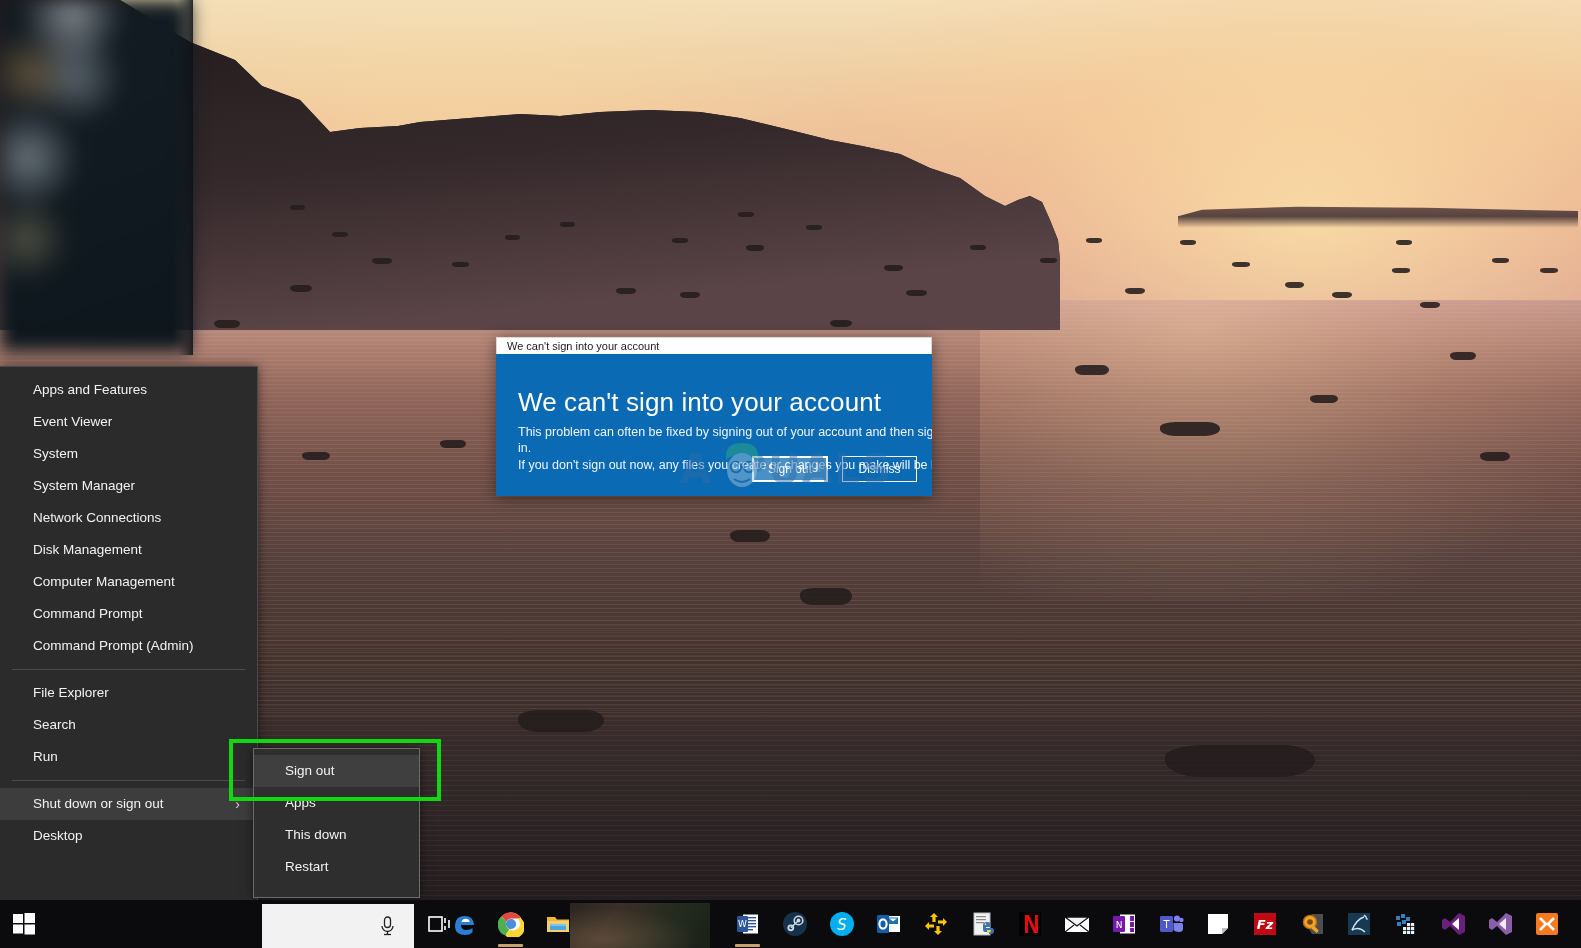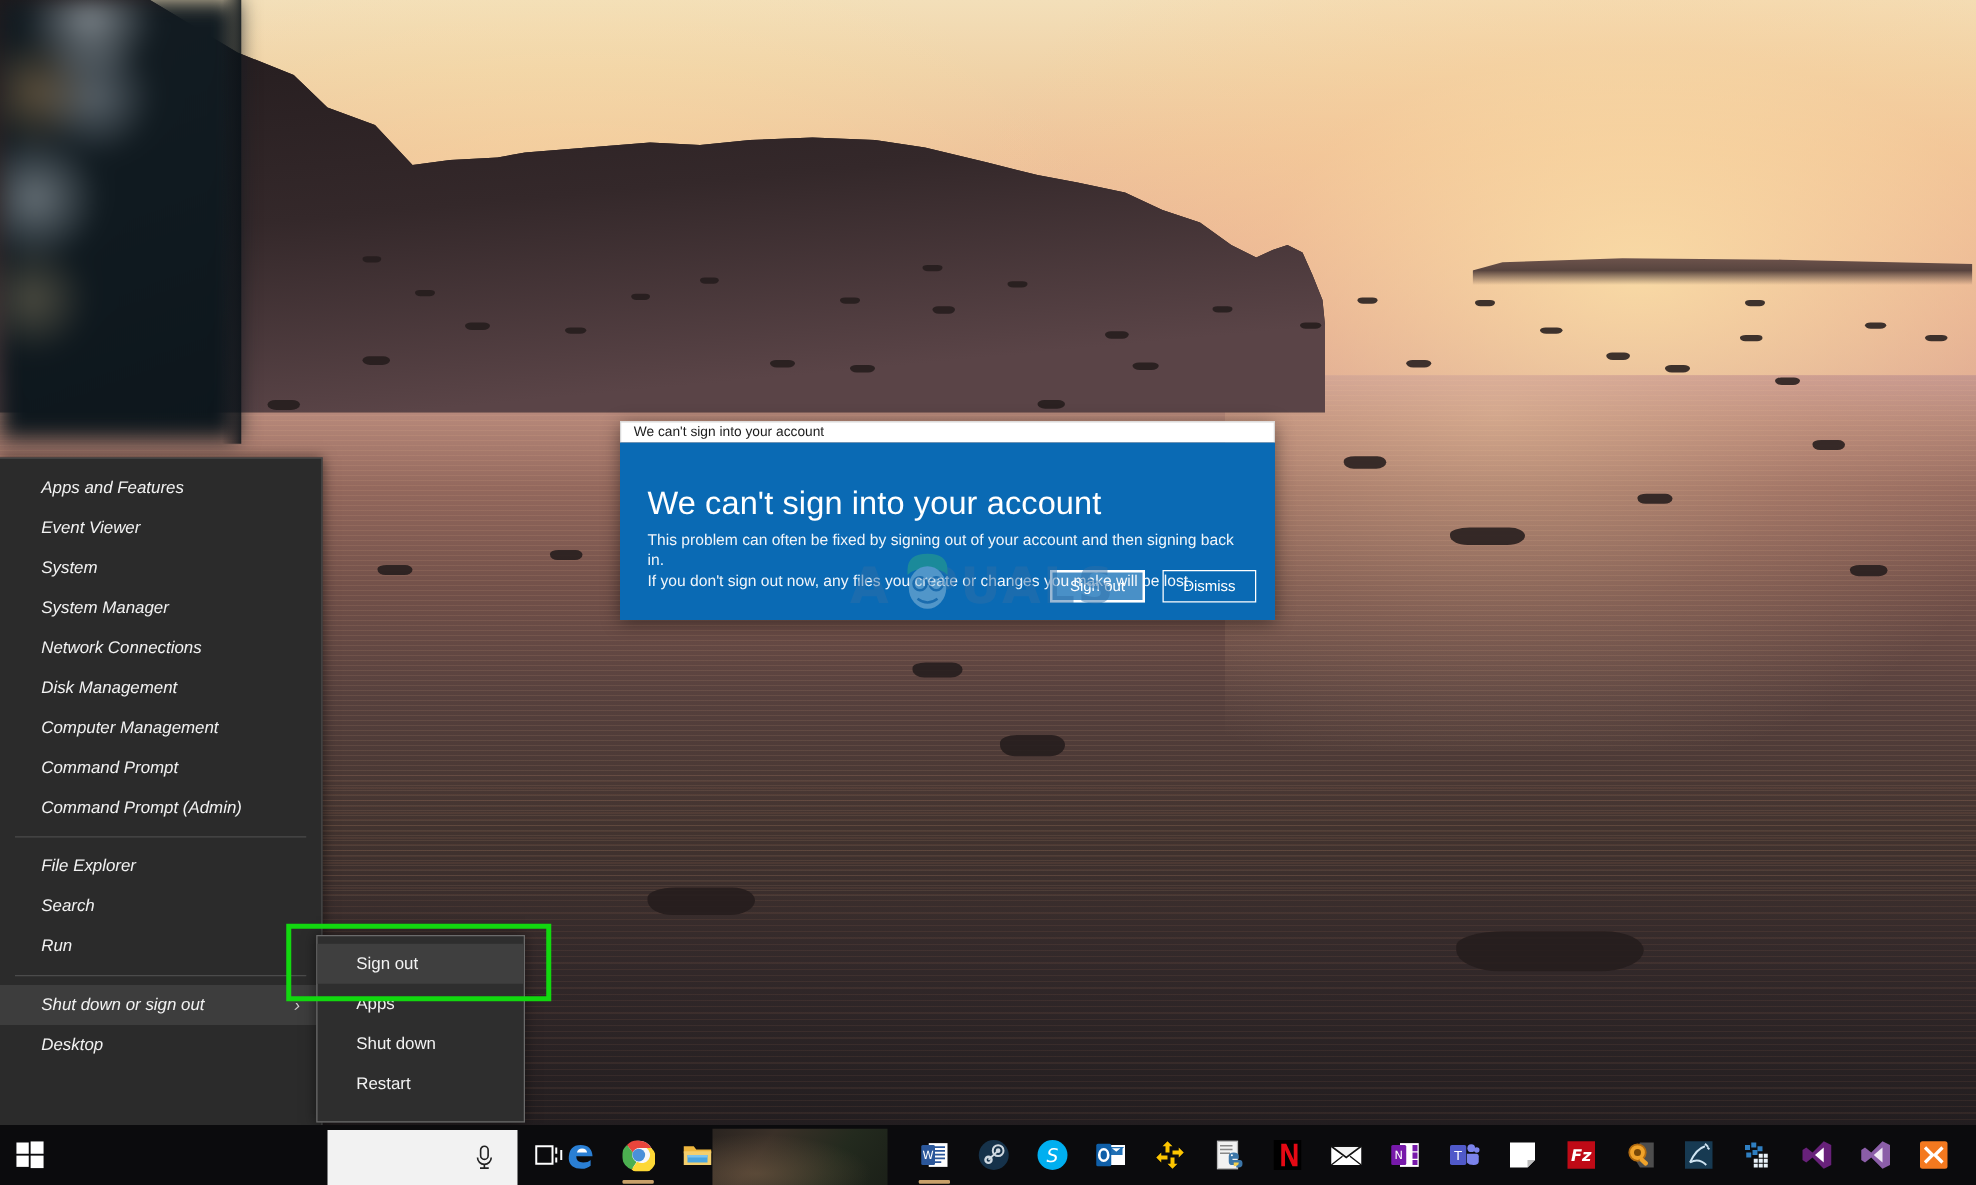--- a/index.html
+++ b/index.html
@@ -108,21 +108,21 @@
       linear-gradient(160deg, #131c22 0%, #101a20 45%, #0d161c 100%);
     filter: blur(9px);
   }
   .icon-blur-edge {
     position:absolute; left:0; top:0; width:193px; height:355px;
     background:linear-gradient(to right, rgba(0,0,0,0) 92%, rgba(10,18,24,.85) 100%);
   }
 
   
   #dialog {
-    position:absolute; left:496px; top:337px; width:524px; height:159px;
+    position:absolute; left:496px; top:337px; width:436px; height:159px;
     box-shadow:0 2px 14px rgba(0,0,0,.45);
   }
   .dlg-title {
     height:17px; background:#ffffff; color:#1b1b1b;
     font-size:11px; line-height:17px; padding-left:10px;
     border:1px solid #d9d9d9; border-bottom:none;
     white-space:nowrap; overflow:hidden;
   }
   .dlg-body {
     height:142px; background:#0a6ab4; position:relative; overflow:hidden;
@@ -162,21 +162,21 @@
   
   #winx {
     position:absolute; left:0; top:366px; width:258px; height:582px;
     background:#2b2b2b; border:1px solid #4a4a4a; border-left:none;
     box-shadow:0 0 10px rgba(0,0,0,.55);
     font-size:13.5px; color:#f2f2f2;
     padding-top:7px;
   }
   .winx-item {
     height:32px; line-height:32px; padding-left:33px; cursor:default;
-    white-space:nowrap; position:relative;font-style:italic;
+    white-space:nowrap; position:relative;
   }
   .winx-item.selected { background:#3d3d3d; }
   .winx-sep { height:1px; background:#4b4b4b; margin:7px 12px 7px 12px; }
   .winx-arrow {
     position:absolute; right:17px; top:0; line-height:32px;
     font-size:14px; color:#cfcfcf;
   }
 
   
   #winx-sub {
@@ -363,21 +363,21 @@
     <div class="winx-item"><span>Search</span></div>
     <div class="winx-item"><span>Run</span></div>
     <div class="winx-sep"></div>
     <div class="winx-item selected"><span>Shut down or sign out</span><span class="winx-arrow">›</span></div>
     <div class="winx-item"><span>Desktop</span></div>
   </div>
 
 <div id="winx-sub">
     <div class="sub-item selected"><span>Sign out</span></div>
     <div class="sub-item"><span>Apps</span></div>
-    <div class="sub-item"><span>Shut down</span></div>
+    <div class="sub-item"><span>This down</span></div>
     <div class="sub-item"><span>Restart</span></div>
   </div>
 
 <div id="green-box"></div>
 
 <div id="taskbar">
   <div class="tb-start">
     <svg width="22" height="22" viewBox="0 0 22 22">
       <rect x="0" y="1" width="10" height="9" fill="#fff"></rect>
       <rect x="11.5" y="0" width="10.5" height="10" fill="#fff"></rect>

